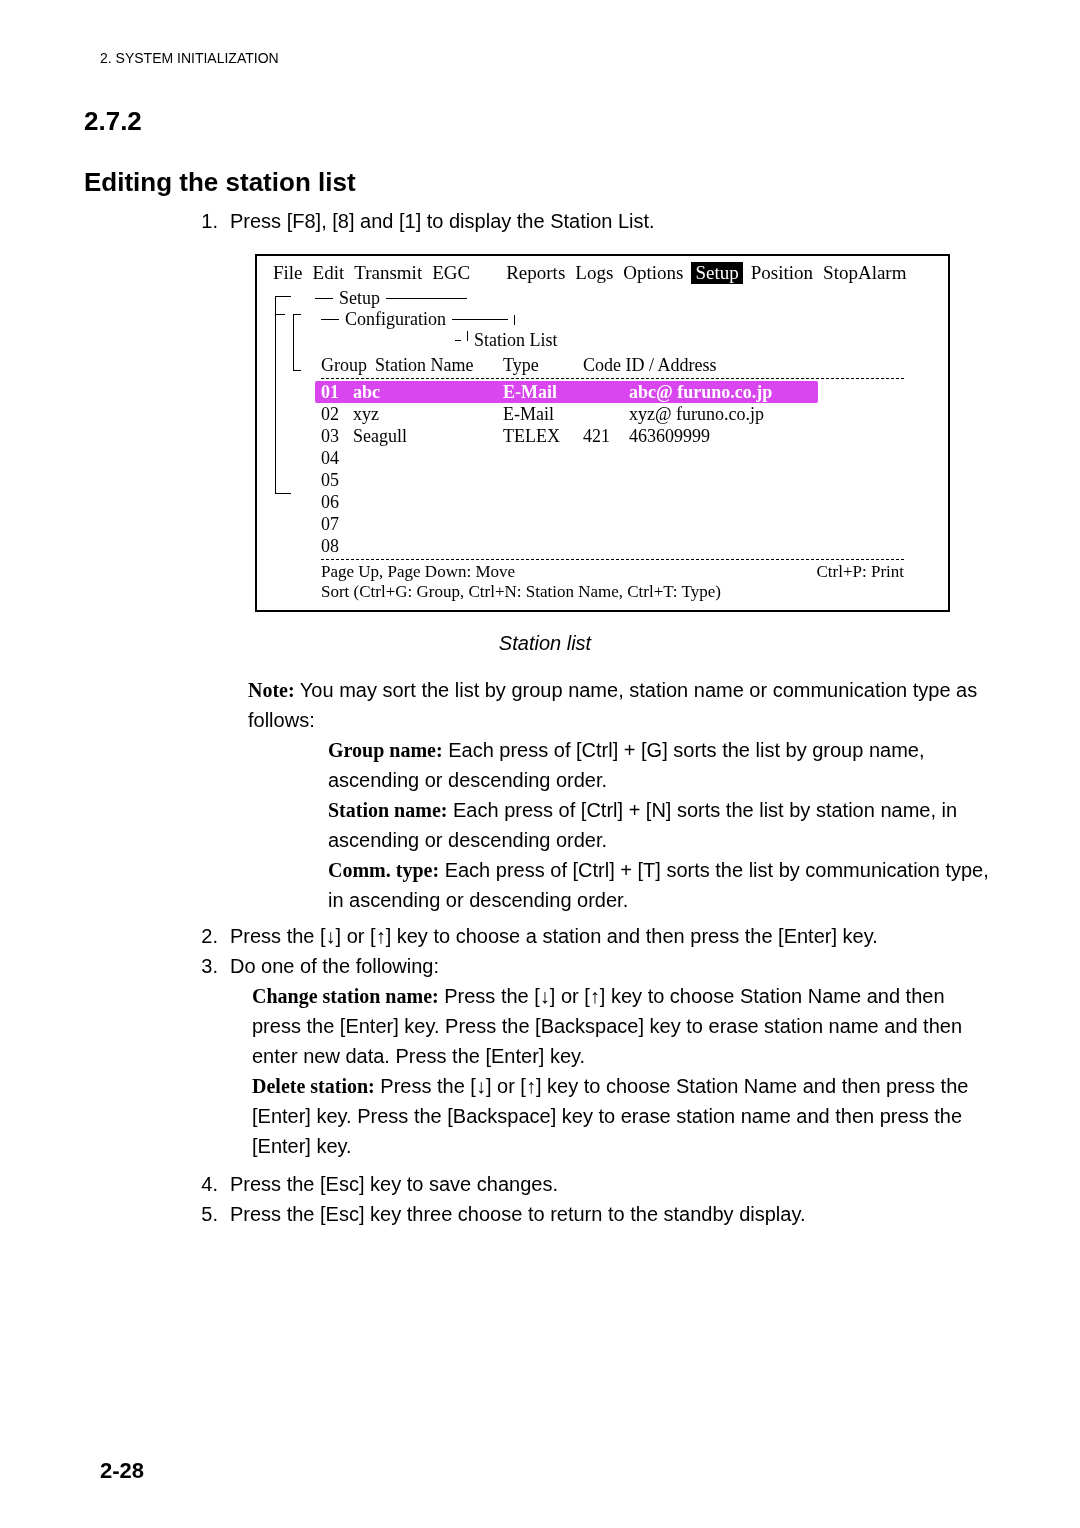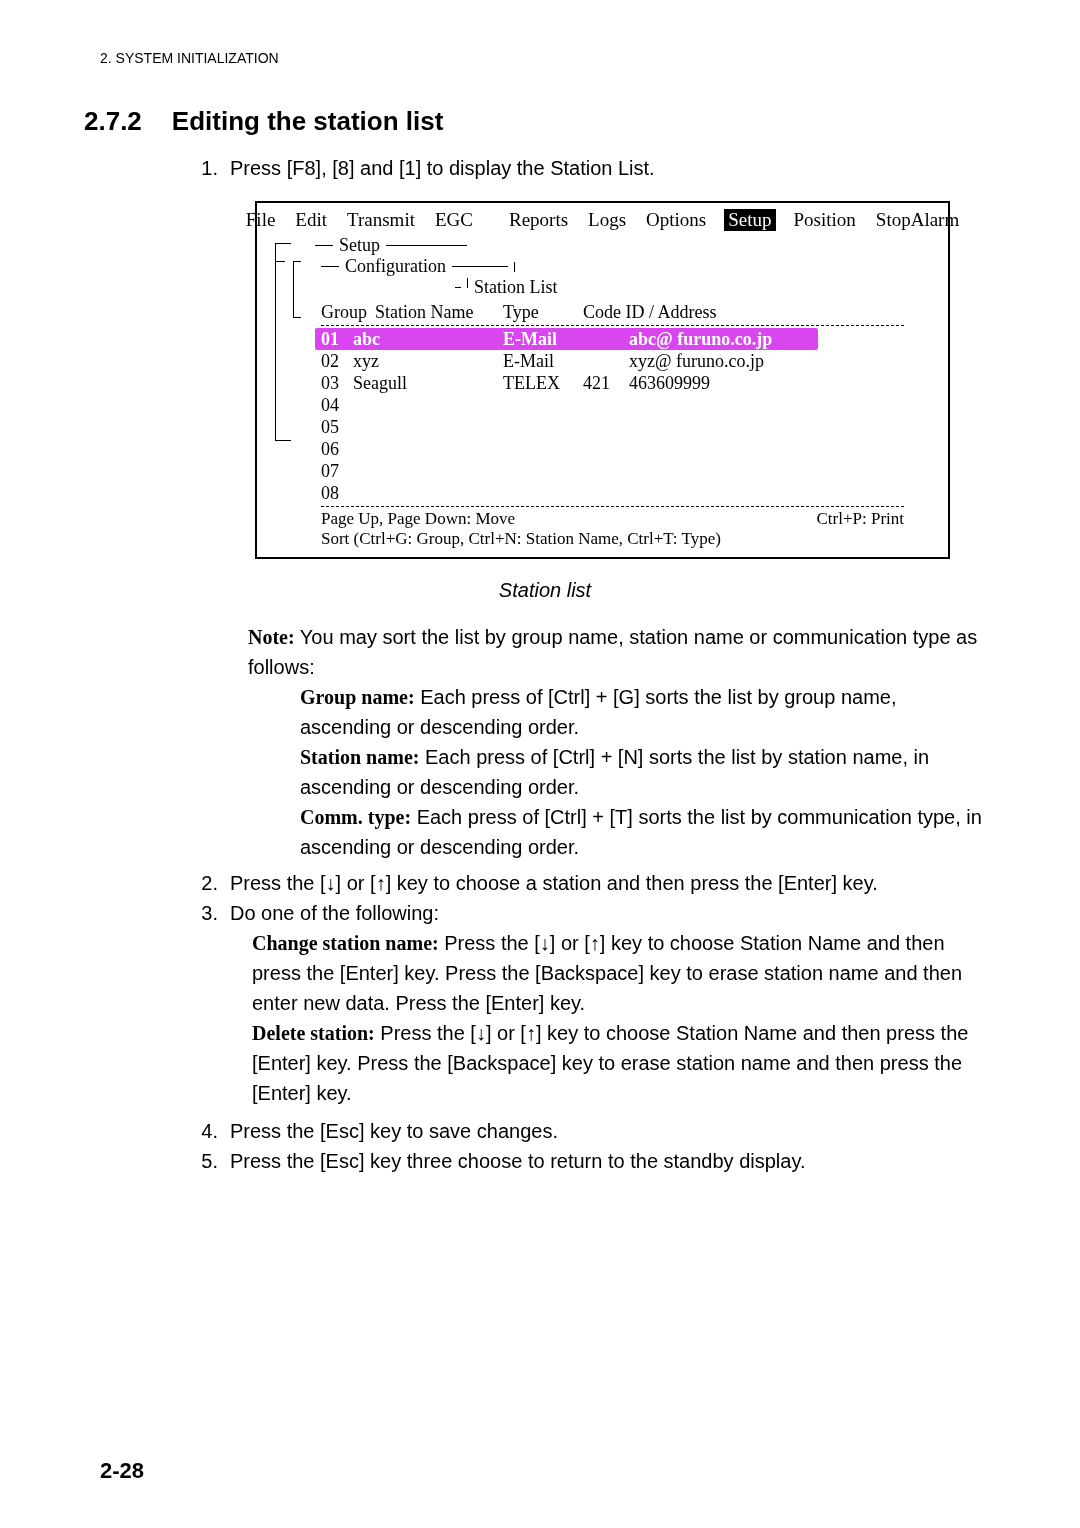--- a/index.html
+++ b/index.html
@@ -18,22 +18,23 @@
   }
   .chapter-header {
     font-size: 14px;
     margin-bottom: 40px;
   }
   .section-row {
     display: flex;
     gap: 30px;
     font-size: 26px;
     font-weight: bold;
-    margin-bottom: 16px;
+    margin-bottom: 8px;
     margin-left: -16px;
+    flex-direction: column;
   }
   .step-row {
     display: flex;
     font-size: 20px;
     line-height: 1.5;
     margin-left: 90px;
   }
   .step-num {
     width: 28px;
     flex: none;
@@ -45,24 +46,23 @@
   }
   .figure-box {
     border: 2px solid #000;
     margin: 18px 40px 0 155px;
     padding: 4px 0 8px 0;
   }
   .menu-bar {
     font-family: "Times New Roman", Times, serif;
     font-size: 19px;
     display: flex;
-    gap: 16px;
+    gap: 6px;
     padding: 2px 14px 4px 14px;
     align-items: center;
-    justify-content: center;
   }
   .menu-item {
     padding: 0 2px;
   }
   .menu-sel {
     background: #000;
     color: #fff;
     padding: 0 4px;
   }
   .fig-body {
@@ -140,21 +140,21 @@
     font-style: italic;
     font-size: 20px;
     margin: 20px 0 20px 0;
   }
   .note-block {
     margin-left: 148px;
     font-size: 20px;
     line-height: 1.5;
   }
   .note-inner {
-    margin-left: 52px;
+    margin-left: 80px;
   }
   .sub-block {
     margin-left: 152px;
     font-size: 20px;
     line-height: 1.5;
   }
   .page-num {
     position: absolute;
     bottom: 44px;
     left: 100px;

